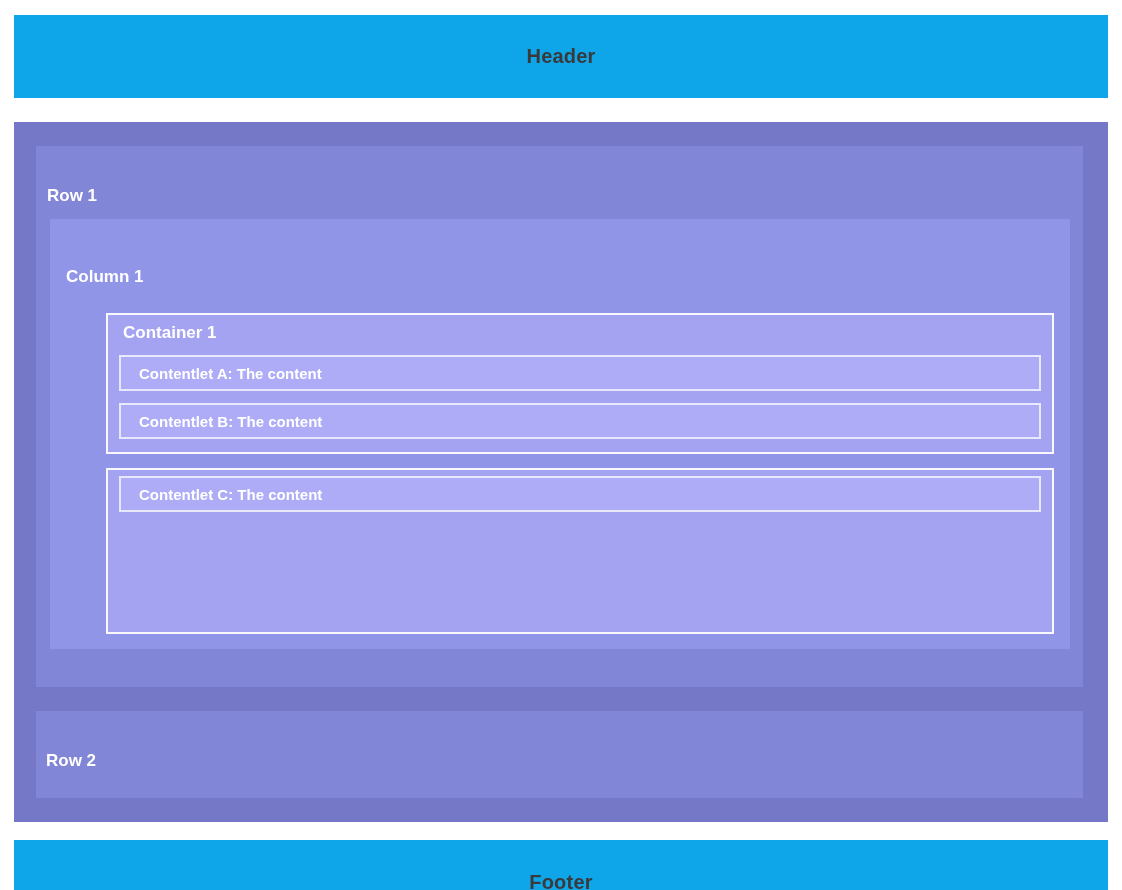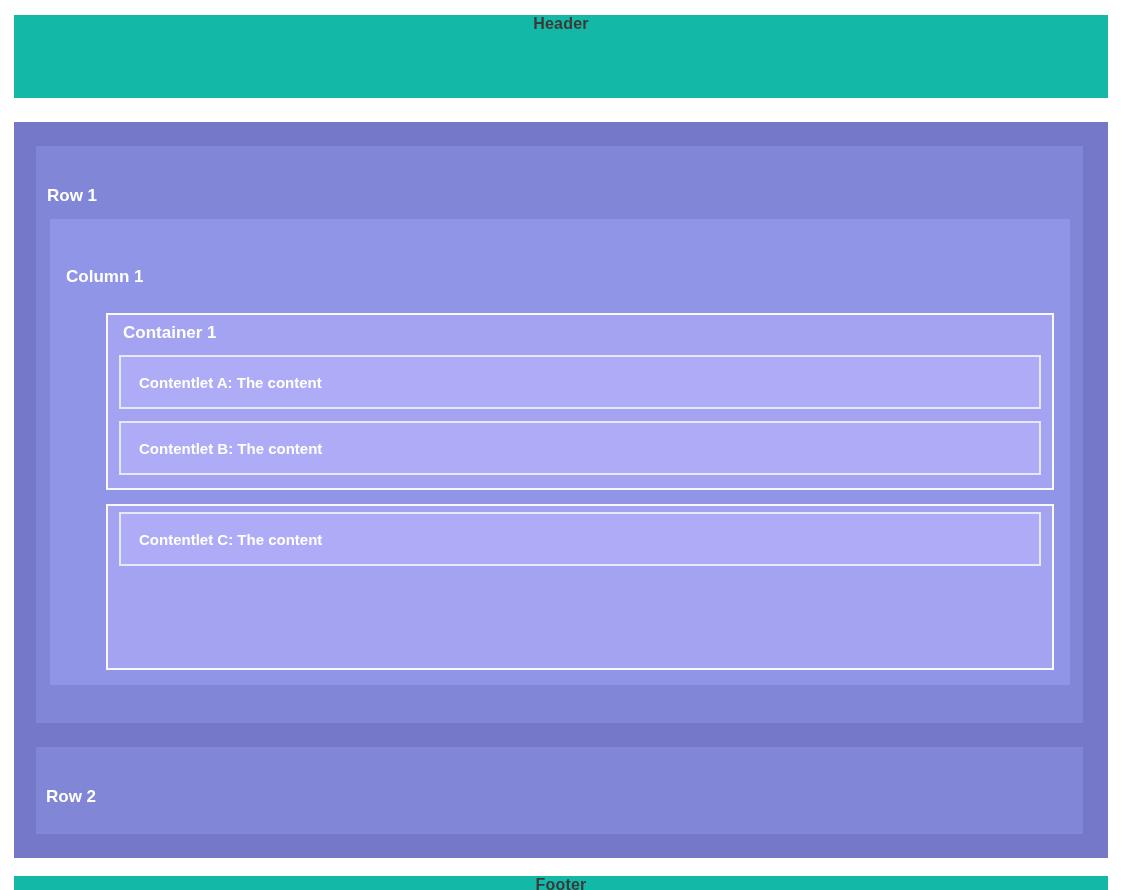--- a/index.html
+++ b/index.html
@@ -4,23 +4,23 @@
 <style>
   * { margin:0; box-sizing:border-box; }
   html,body { background:#ffffff; }
   .page {
     width:1122px; height:890px; background:#ffffff;
     padding:15px 14px 13px 14px;
     font-family:"Liberation Sans","DejaVu Sans",sans-serif;
     overflow:hidden;
   }
   .bar {
-    height:83px; background:#14b8a6;
-    display:flex; justify-content:center;
-    font-size:16px; font-weight:bold; color:#3a3a3a;
+    height:83px; background:#0ea5e9;
+    display:flex; align-items:center; justify-content:center;
+    font-size:20px; font-weight:bold; color:#3a3a3a;
     letter-spacing:0.2px;
   }
   .site-header { margin-bottom:24px; }
   .site-footer { height:84px; margin-top:18px; }
   .site-body {
     background:#7478c7;
     padding:24px 25px 24px 22px;
   }
   .row { background:#8286d6; }
   .row-1 { padding:8px 13px 38px 14px; margin-bottom:24px; }
@@ -41,21 +41,21 @@
     border:2px solid rgba(255,255,255,0.92);
     padding:6px 11px 13px 11px;
     margin-left:40px;
   }
   .container-box.spaced { margin-bottom:14px; }
   .container-box.tall { min-height:166px; }
   .container-label { margin:2px 0 12px 4px; }
   .contentlet {
     background:#aeacf7;
     border:2px solid rgba(255,255,255,0.72);
-    height:54px;
+    height:36px;
     display:flex; align-items:center;
     padding-left:18px;
     color:#ffffff; font-weight:bold; font-size:15px;
   }
   .contentlet + .contentlet { margin-top:12px; }
 </style>
 </head>
 <body>
 
 <div class="page">

